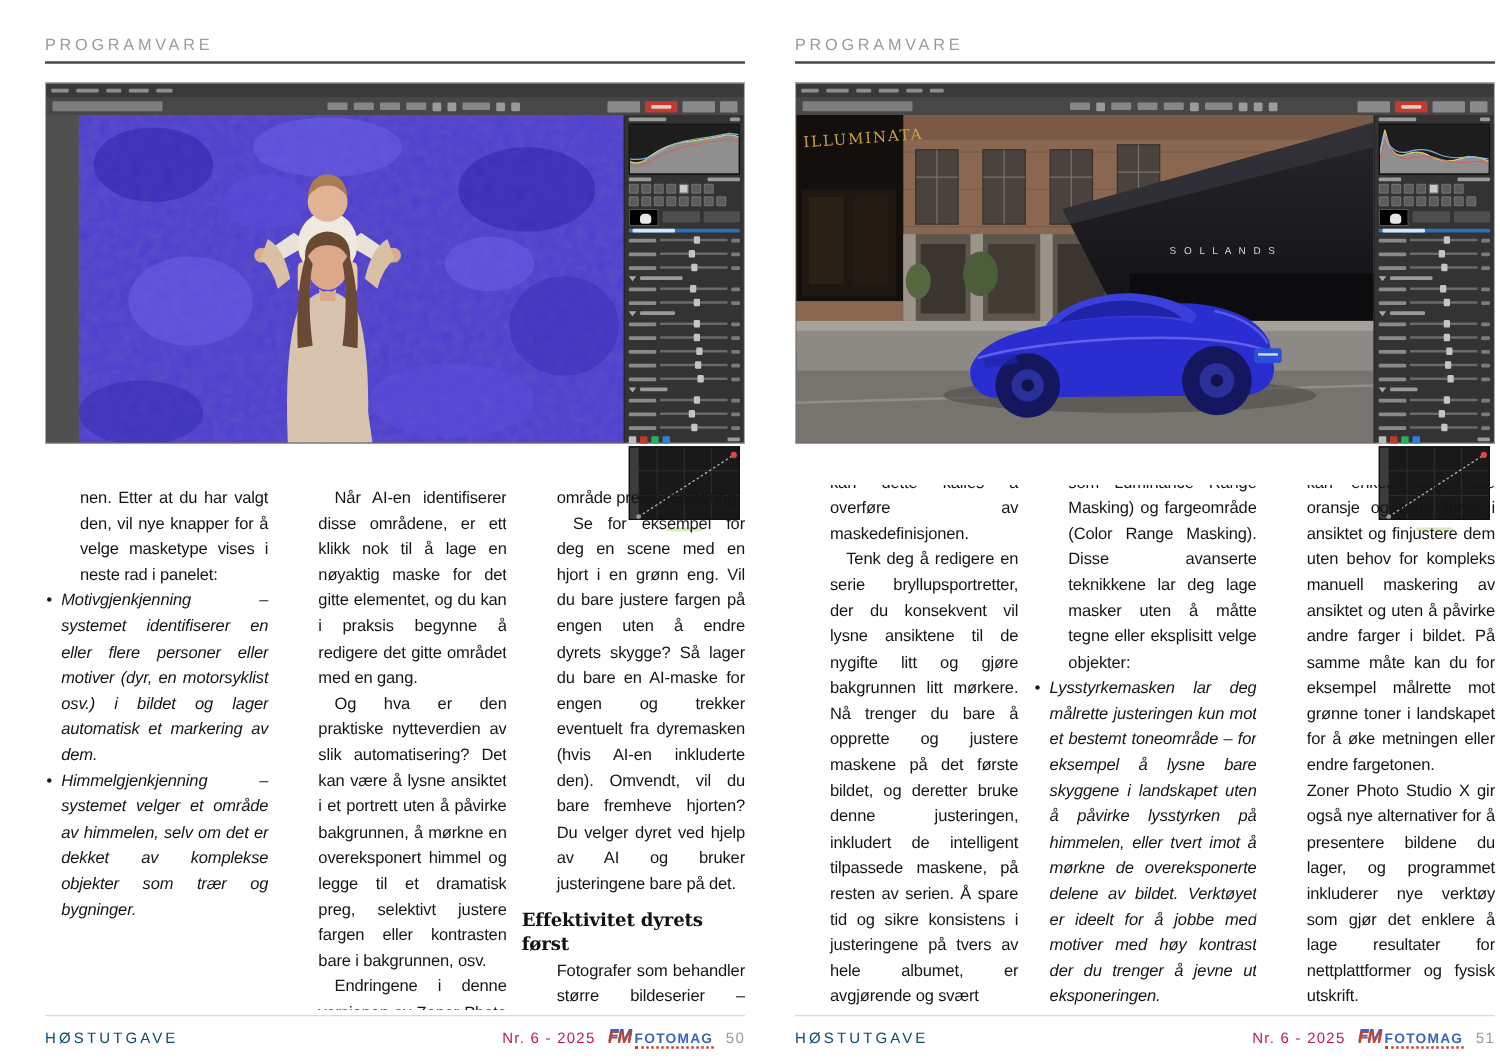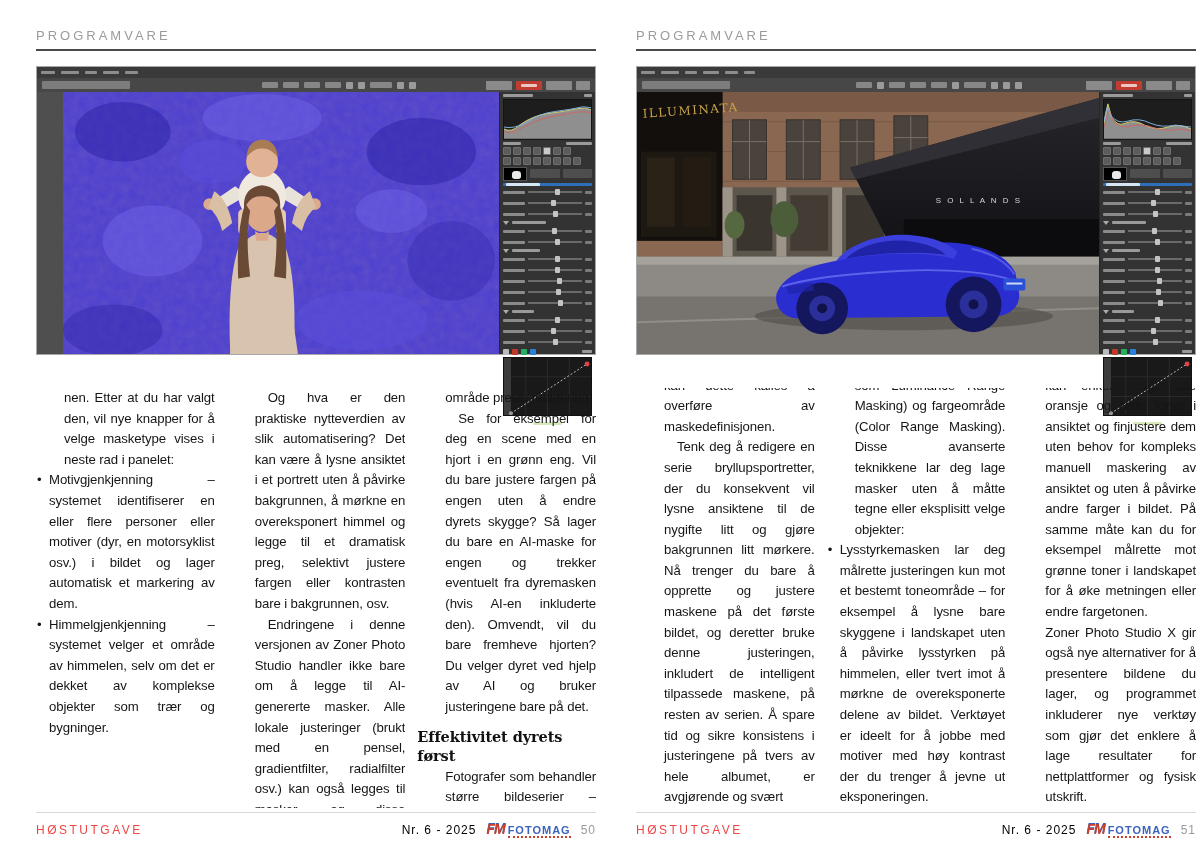--- a/index.html
+++ b/index.html
@@ -62,29 +62,29 @@
   .apply-btn::after { content:""; position:absolute; left:30px; right:30px; top:4px; height:3px; background:#d8eabc; border-radius:1px; }
 
   
   .caption { top:361px; font-style:italic; font-size:12px; color:#1f1f1f; }
 
   
   .columns { top:388px; height:420px; display:flex; gap:12px; overflow:hidden; }
   .col { flex:1; min-width:0; font-size:13.2px; line-height:20.6px; color:#151515; letter-spacing:-0.1px; overflow:hidden; }
   .para { text-align:justify;margin-left:28px; }
   .para.indent { text-indent:13px; }
-  .bullet { position:relative; padding-left:13px; text-align:justify; }
+  .bullet { position:relative; padding-left:13px; text-align:justify;font-style:italic; }
   .bullet::before { content:"\2022"; position:absolute; left:1px; top:0; color:#151515; }
   .col-heading { font-family:"DejaVu Serif", serif; font-size:14.5px; line-height:19px; color:#111; margin:9px 0 2px 0; font-weight:bold; }
 
   
   .footer { top:812px; border-top:1px solid #d9d9d9; padding-top:8px; display:flex; align-items:center; justify-content:space-between; }
-  .foot-ed { font-size:12px; letter-spacing:2.5px; color:#ef4444; }
+  .foot-ed { font-size:12px; letter-spacing:2.5px; color:#0c4a6e; }
   .foot-right { display:flex; align-items:center; gap:10px; }
-  .foot-issue { font-size:12px; letter-spacing:1px; color:#000000; }
+  .foot-issue { font-size:12px; letter-spacing:1px; color:#be185d; }
   .logo { display:flex; align-items:baseline; gap:3px; }
   .logo-fm { font-weight:bold; font-style:italic; font-size:14px; color:#c8402e; text-shadow:0 -1px 0 #3a63c0; letter-spacing:-1px; }
   .logo-name { font-weight:bold; font-size:11px; color:#3a63c0; letter-spacing:1px; border-bottom:2px dotted #c8402e; }
   .foot-page { font-size:12px; color:#9a9a9a; letter-spacing:1px; }
 </style>
 </head>
 <body>
 
 <div class="spread">
 
@@ -352,20 +352,21 @@
     </div>
 
 
     <div class="content columns" style="position:absolute;">
       <div class="col">
           <p class="para">nen. Etter at du har valgt den, vil nye knapper for å velge masketype vises i neste rad i panelet:</p>
           <div class="bullet">Motivgjenkjenning – systemet identifiserer en eller flere personer eller motiver (dyr, en motorsyklist osv.) i bildet og lager automatisk et markering av dem.</div>
           <div class="bullet">Himmelgjenkjenning – systemet velger et område av himmelen, selv om det er dekket av komplekse objekter som trær og bygninger.</div>
         </div>
       <div class="col">
+          <p class="para indent">Når AI-en identifiserer disse områdene, er ett klikk nok til å lage en nøyaktig maske for det gitte elementet, og du kan i praksis begynne å redigere det gitte området med en gang.</p>
           <p class="para indent">Og hva er den praktiske nytteverdien av slik automatisering? Det kan være å lysne ansiktet i et portrett uten å påvirke bakgrunnen, å mørkne en overeksponert himmel og legge til et dramatisk preg, selektivt justere fargen eller kontrasten bare i bakgrunnen, osv.</p>
           <p class="para indent">Endringene i denne versjonen av Zoner Photo Studio handler ikke bare om å legge til AI-genererte masker. Alle lokale justeringer (brukt med en pensel, gradientfilter, radialfilter osv.) kan også legges til masker, og disse maskene kan logisk kombineres med hverandre – legges til eller trekkes fra. Dette åpner veien for</p>
         </div>
       <div class="col">
           <p class="para">område presis redigering.</p>
           <p class="para indent">Se for eksempel for deg en scene med en hjort i en grønn eng. Vil du bare justere fargen på engen uten å endre dyrets skygge? Så lager du bare en AI-maske for engen og trekker eventuelt fra dyremasken (hvis AI-en inkluderte den). Omvendt, vil du bare fremheve hjorten? Du velger dyret ved hjelp av AI og bruker justeringene bare på det.</p>
           <h3 class="col-heading">Effektivitet dyrets først</h3>
           <p class="para">Fotografer som behandler større bildeserier – vanligvis reportasjer, bryllup eller en serie portretter fra en enkelt fotoseanse – vil sette pris på en annen grunnleggende forbedring knyttet til AI-masker. Det er nå mulig å overføre de opprettede maskene og justeringene knyttet til disse til flere bilder samtidig.</p>
         </div>
     </div>

